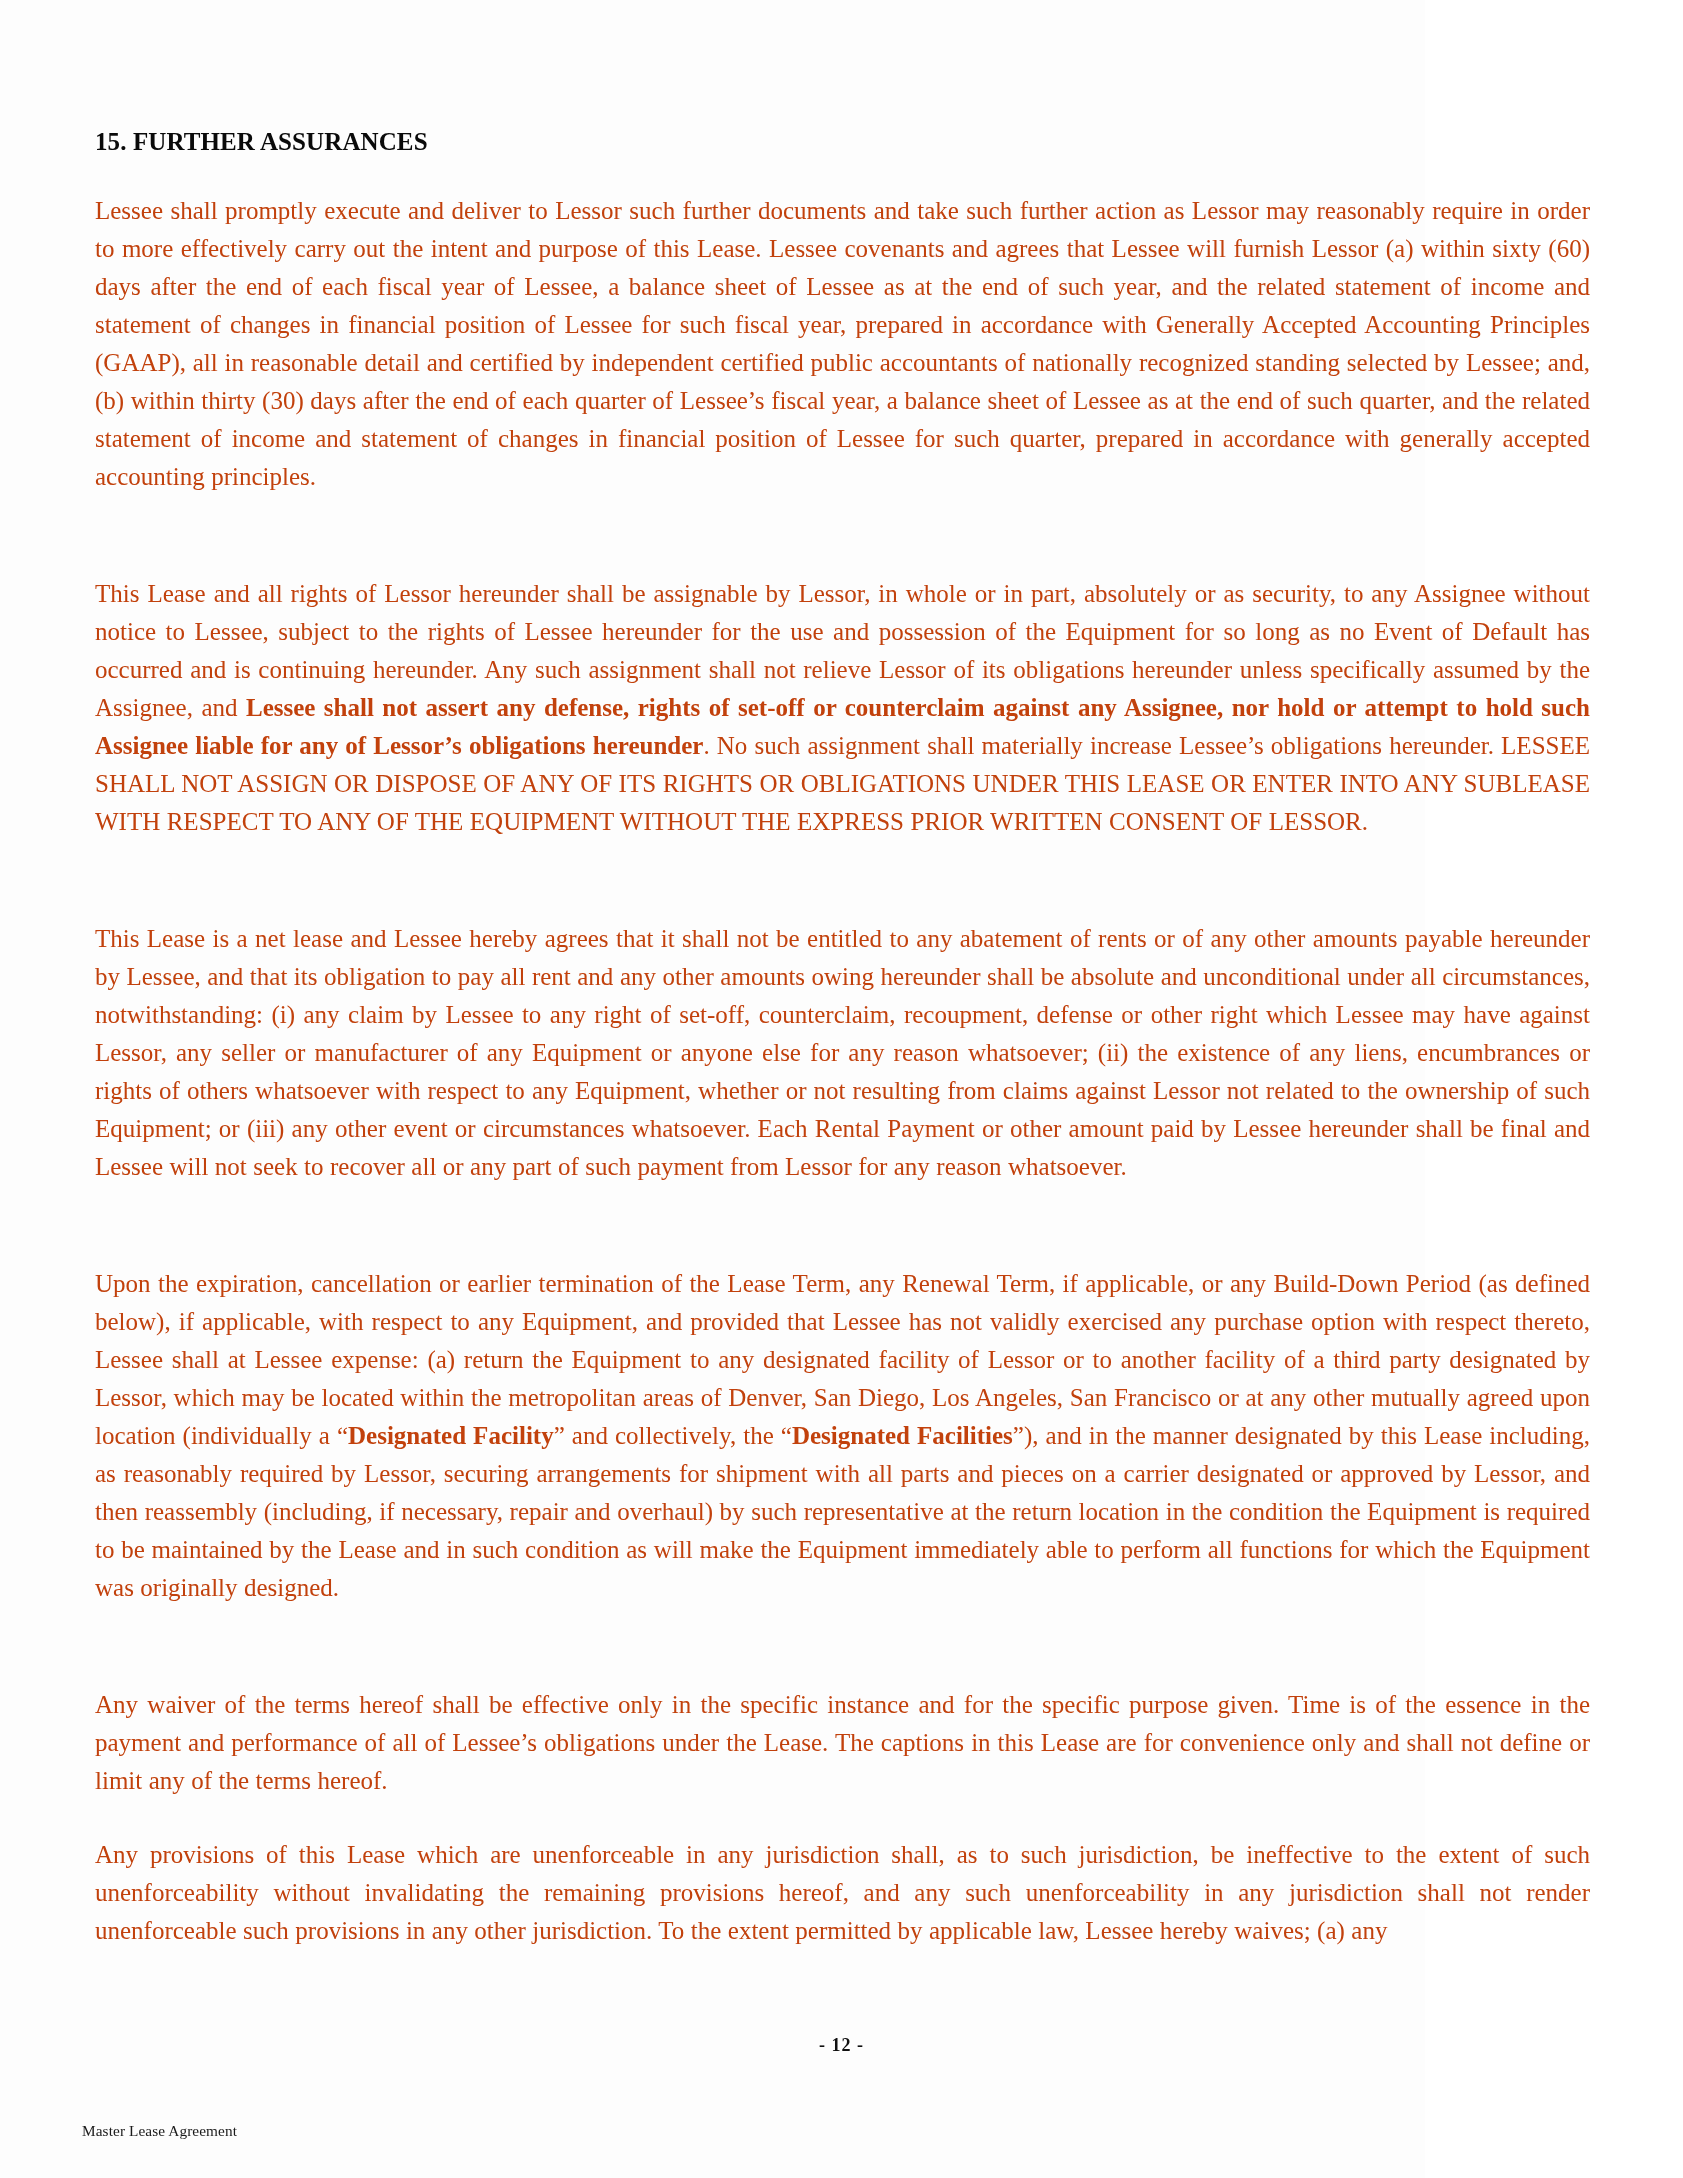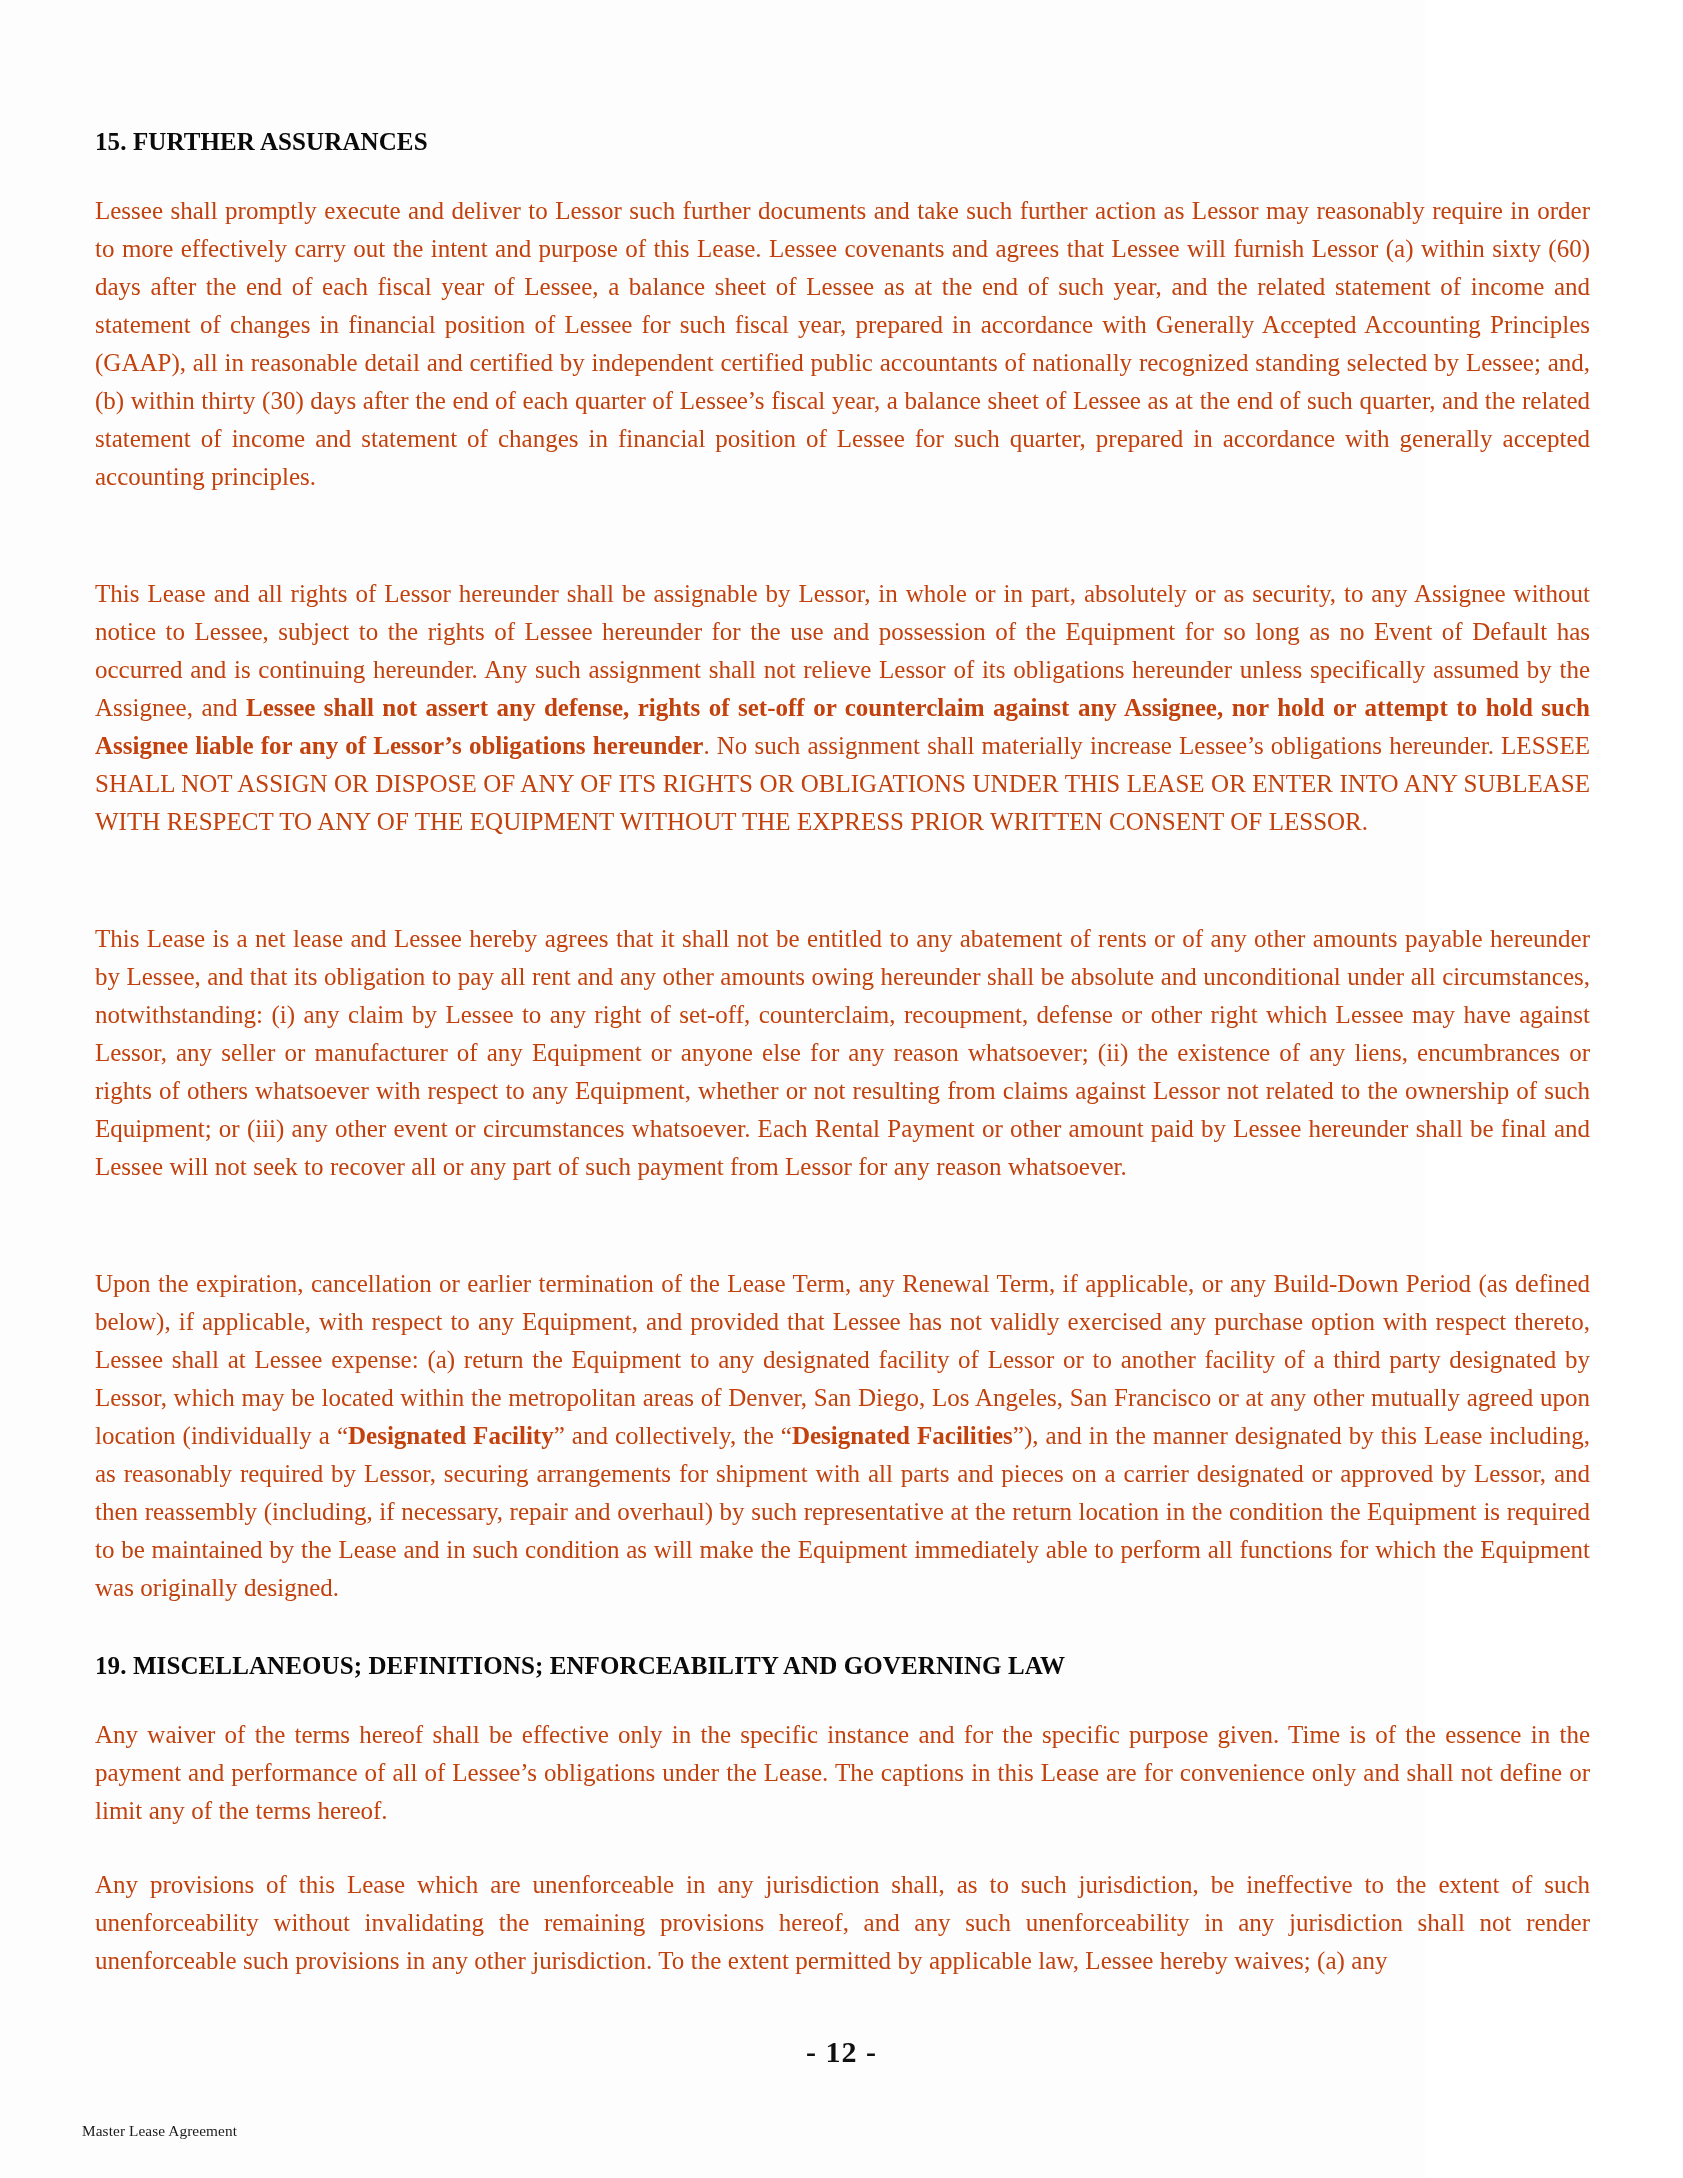--- a/index.html
+++ b/index.html
@@ -58,21 +58,21 @@
   }
   p.body b, p.body strong {
     font-weight: bold;
   }
   .page-number {
     position: absolute;
     left: 0;
     top: 2035px;
     width: 1683px;
     text-align: center;
-    font-size: 30px;
+    font-size: 18px;
     font-weight: bold;
     color: #101010;
     letter-spacing: 1px;
   }
   .footer-note {
     position: absolute;
     left: 38px;
     top: 2123px;
     font-size: 15.3px;
     line-height: 1.1;
@@ -104,21 +104,20 @@
             <div class="gap-after-heading"></div>
             <p class="body"><span>This Lease is a net lease and Lessee hereby agrees that it shall not be entitled to any abatement of rents or of any other amounts payable hereunder by Lessee, and that its obligation to pay all rent and any other amounts owing hereunder shall be absolute and unconditional under all circumstances, notwithstanding: (i) any claim by Lessee to any right of set-off, counterclaim, recoupment, defense or other right which Lessee may have against Lessor, any seller or manufacturer of any Equipment or anyone else for any reason whatsoever; (ii) the existence of any liens, encumbrances or rights of others whatsoever with respect to any Equipment, whether or not resulting from claims against Lessor not related to the ownership of such Equipment; or (iii) any other event or circumstances whatsoever. Each Rental Payment or other amount paid by Lessee hereunder shall be final and Lessee will not seek to recover all or any part of such payment from Lessor for any reason whatsoever.</span></p>
           </div>
           <div class="gap-section"></div>
           <div class="section">
             <div class="gap-after-heading"></div>
             <p class="body"><span>Upon the expiration, cancellation or earlier termination of the Lease Term, any Renewal Term, if applicable, or any Build-Down Period (as defined below), if applicable, with respect to any Equipment, and provided that Lessee has not validly exercised any purchase option with respect thereto, Lessee shall at Lessee expense: (a) return the Equipment to any designated facility of Lessor or to another facility of a third party designated by Lessor, which may be located within the metropolitan areas of Denver, San Diego, Los Angeles, San Francisco or at any other mutually agreed upon location (individually a “</span><strong>Designated Facility</strong><span>” and collectively, the “</span><strong>Designated Facilities</strong><span>”), and in the manner designated by this Lease including, as reasonably required by Lessor, securing arrangements for shipment with all parts and pieces on a carrier designated or approved by Lessor, and then reassembly (including, if necessary, repair and overhaul) by such representative at the return location in the condition the Equipment is required to be maintained by the Lease and in such condition as will make the Equipment immediately able to perform all functions for which the Equipment was originally designed.</span></p>
           </div>
           <div class="gap-section"></div>
           <div class="section">
-            <h2 class="section-heading">19. MISCELLANEOUS; DEFINITIONS; ENFORCEABILITY AND GOVERNING LAW</h2>
             <div class="gap-after-heading"></div>
             <p class="body"><span>Any waiver of the terms hereof shall be effective only in the specific instance and for the specific purpose given. Time is of the essence in the payment and performance of all of Lessee’s obligations under the Lease. The captions in this Lease are for convenience only and shall not define or limit any of the terms hereof.</span></p>
             <div class="gap-after-para"></div>
             <p class="body"><span>Any provisions of this Lease which are unenforceable in any jurisdiction shall, as to such jurisdiction, be ineffective to the extent of such unenforceability without invalidating the remaining provisions hereof, and any such unenforceability in any jurisdiction shall not render unenforceable such provisions in any other jurisdiction. To the extent permitted by applicable law, Lessee hereby waives; (a) any</span></p>
           </div>
         </div>
     </div>
 
     <div class="page-number">- 12 -</div>
 

